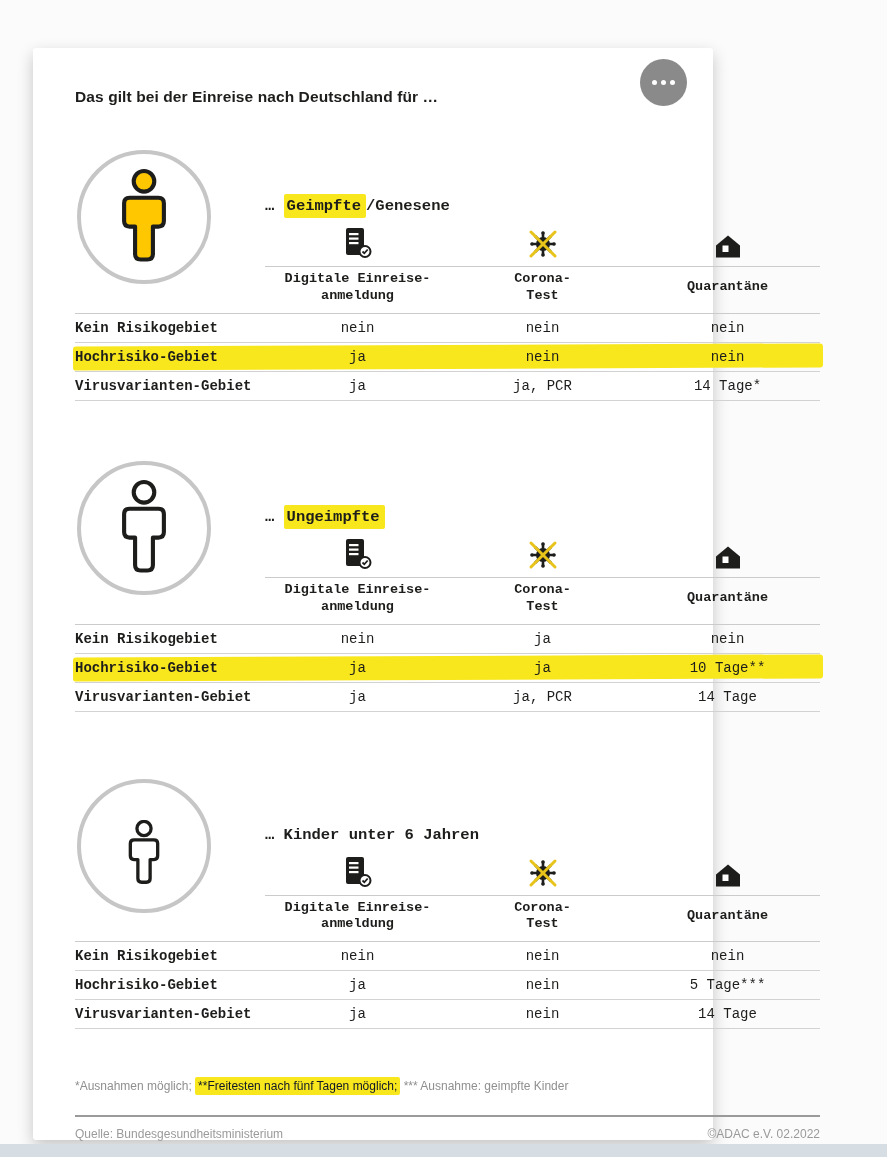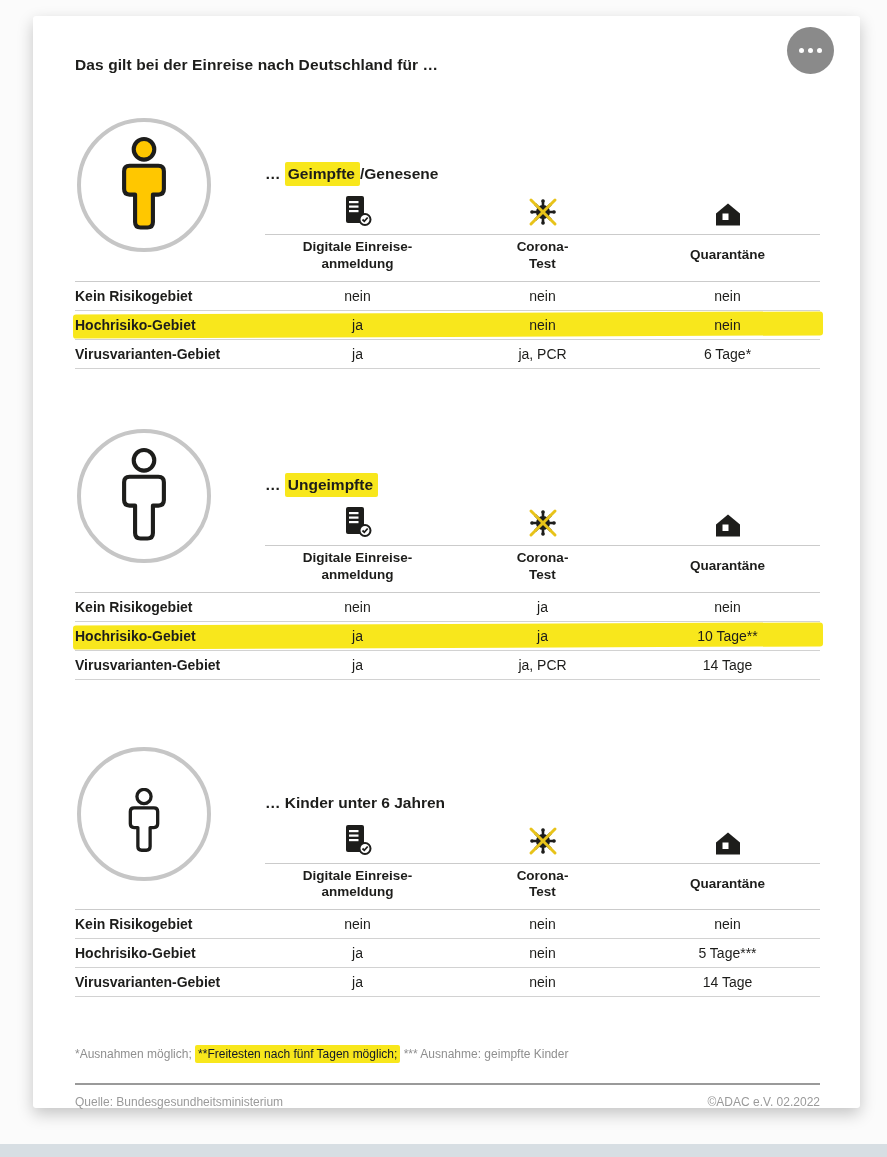--- a/index.html
+++ b/index.html
@@ -4,34 +4,34 @@
 <style>
   * { margin:0; padding:0; box-sizing:border-box; }
   html,body { width:887px; height:1157px; }
   body {
     font-family:"Liberation Sans","DejaVu Sans",sans-serif;
     background:#fbfbfb; position:relative; overflow:hidden;
     color:#1d1d1b;
   }
   .bottom-strip { position:absolute; left:0; bottom:0; width:100%; height:13px; background:#d7dee3; }
   .card {
-    position:absolute; left:33px; top:16px; width:827px; height:1092px;
+    position:absolute; left:33px; top:48px; width:680px; height:1092px;
     background:#ffffff; border-radius:3px;
     box-shadow:0 6px 16px rgba(0,0,0,.22);
     padding:40px 40px 0 42px;
   }
   h1.page-title { font-size:15.5px; font-weight:bold; color:#1d1d1b; letter-spacing:.1px; }
   .menu-btn {
     position:absolute; top:11px; right:26px; width:47px; height:47px;
     background:#8a8a8a; border-radius:50%; border:none; cursor:pointer;
     display:flex; align-items:center; justify-content:center; gap:4px;
   }
   .menu-btn .dot { width:5px; height:5px; border-radius:50%; background:#ffffff; }
 
-  section.group { position:relative; }
+  section.group { position:relative;font-family:Liberation Mono, monospace; }
   .sec-1 { margin-top:44px; }
   .sec-2 { margin-top:60px; }
   .sec-3 { margin-top:67px; }
 
   .avatar {
     position:absolute; left:2px; top:0; width:134px; height:134px;
     border:4px solid #c6c6c6; border-radius:50%;
     display:flex; align-items:center; justify-content:center; background:#fff;
   }
   .sec-title { margin-left:190px; padding-top:47px; height:67px;
@@ -150,21 +150,21 @@
       <div class="tr data hl">
         <div class="td lbl">Hochrisiko-Gebiet</div>
         <div class="td">ja</div>
         <div class="td">nein</div>
         <div class="td">nein</div>
       </div>
       <div class="tr data">
         <div class="td lbl">Virusvarianten-Gebiet</div>
         <div class="td">ja</div>
         <div class="td">ja, PCR</div>
-        <div class="td">6 Tage*</div>
+        <div class="td">14 Tage*</div>
       </div>
     </div>
   </section>
 
   <section class="group sec-2">
     <div class="avatar">
       <svg width="70" height="96" viewBox="0 0 100 140">
         <circle cx="50" cy="18" r="15" fill="#ffffff" stroke="#1d1d1b" stroke-width="6"></circle>
         <path d="M29,42 H71 Q79,42 79,50 V76 Q79,84 71,84 H63 V124 Q63,132 55,132 H45 Q37,132 37,124 V84 H29 Q21,84 21,76 V50 Q21,42 29,42 Z" fill="#ffffff" stroke="#1d1d1b" stroke-width="6" stroke-linejoin="round"></path>
       </svg>

